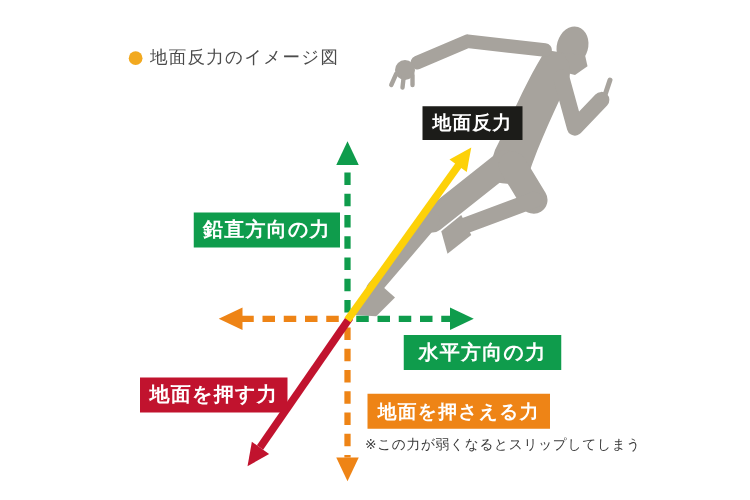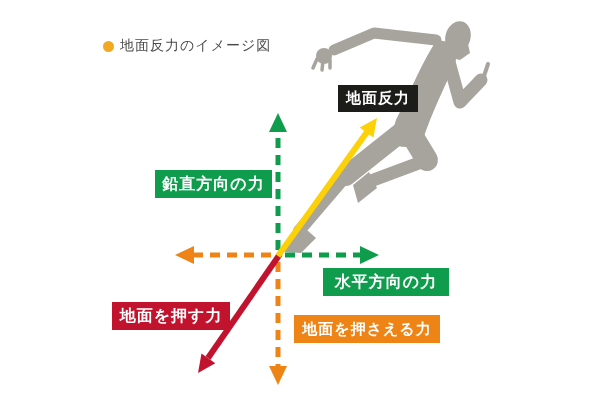--- a/index.html
+++ b/index.html
@@ -103,14 +103,15 @@
     <span class="dot"></span>
     <span>地面反力のイメージ図</span>
   </div>
 
   <div class="flabel lbl-reaction">地面反力</div>
   <div class="flabel lbl-vertical">鉛直方向の力</div>
   <div class="flabel lbl-horizontal">水平方向の力</div>
   <div class="flabel lbl-push">地面を押す力</div>
   <div class="flabel lbl-press">地面を押さえる力</div>
 
+  <div class="note">※この力が弱くなるとスリップしてしまう</div>
 
 </div>
 
 </body></html>

